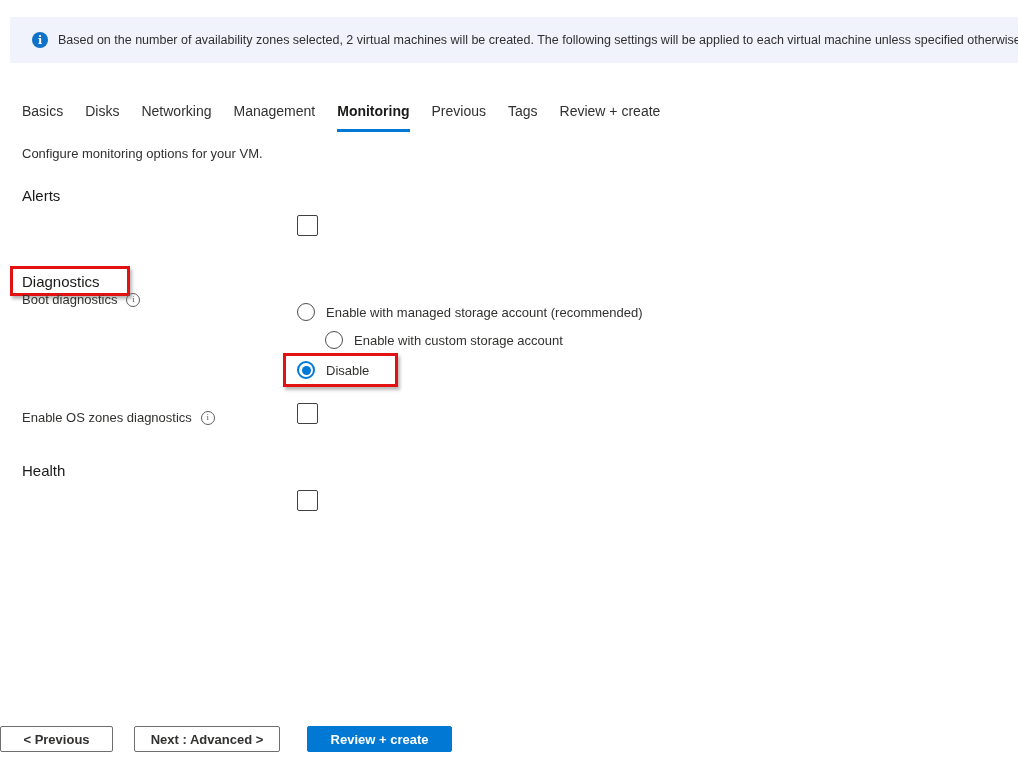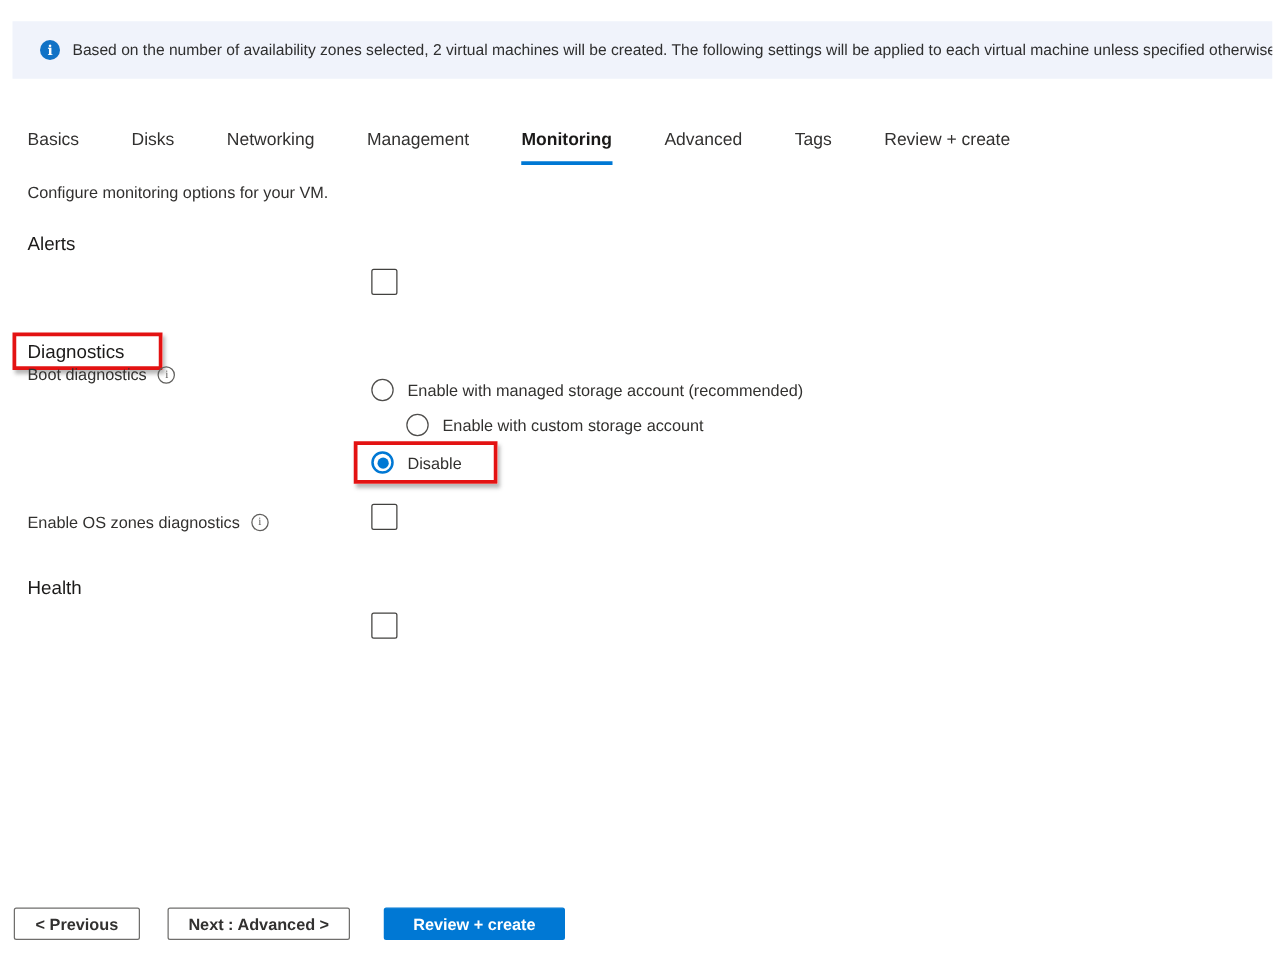--- a/index.html
+++ b/index.html
@@ -24,21 +24,21 @@
   .banner-icon::before {
     content: "i";
     font-family: "DejaVu Serif", serif;
     font-size: 11px; font-weight: bold; line-height: 1;
   }
   .banner-text { font-size: 12.5px; color: #2f2f2f; }
 
   
   .tabs {
     position: absolute; left: 22px; top: 101px;
-    display: flex; gap: 42px; align-items: flex-start;
+    display: flex; gap: 22px; align-items: flex-start;
   }
   .tab {
     font-size: 14px; color: #32313 0;
     line-height: 20px; padding-bottom: 8px;
     border-bottom: 3px solid transparent;
     cursor: pointer; white-space: nowrap;
   }
   .tab.active { font-weight: bold; color: #1b1a19; border-bottom-color: #0078d4; }
 
   .intro { position: absolute; left: 22px; top: 146px; font-size: 13px; }
@@ -89,41 +89,41 @@
   .red-box-disable { left: 283px; top: 353px; width: 115px; height: 34px; }
 
   
   .btn {
     position: absolute; top: 726px; height: 26px;
     display: flex; align-items: center; justify-content: center;
     font-size: 13px; font-weight: bold; border-radius: 2px; cursor: pointer;
   }
   .btn-secondary { background: #fff; border: 1px solid #6f6e6c; color: #323130; }
   .btn-primary { background: #0078d4; border: 1px solid #0078d4; color: #fff; }
-  .btn-previous { left: 11px; width: 101px; }
+  .btn-previous { left: 0; width: 113px; }
   .btn-next { left: 134px; width: 146px; }
   .btn-review { left: 307px; width: 145px; }
 </style>
 </head>
 <body>
 
 <div class="page">
 
   <div class="banner">
     <span class="banner-icon"></span>
     <span class="banner-text">Based on the number of availability zones selected, 2 virtual machines will be created. The following settings will be applied to each virtual machine unless specified otherwise.</span>
   </div>
 
   <div class="tabs">
     <div class="tab">Basics</div>
     <div class="tab">Disks</div>
     <div class="tab">Networking</div>
     <div class="tab">Management</div>
     <div class="tab active">Monitoring</div>
-    <div class="tab">Advanced</div>
+    <div class="tab">Previous</div>
     <div class="tab">Tags</div>
     <div class="tab">Review + create</div>
   </div>
 
   <div class="intro">Configure monitoring options for your VM.</div>
 
   <div class="section-title" style="top:187px;">Alerts</div>
 
   <span class="checkbox" style="top:215px;"></span>
 

